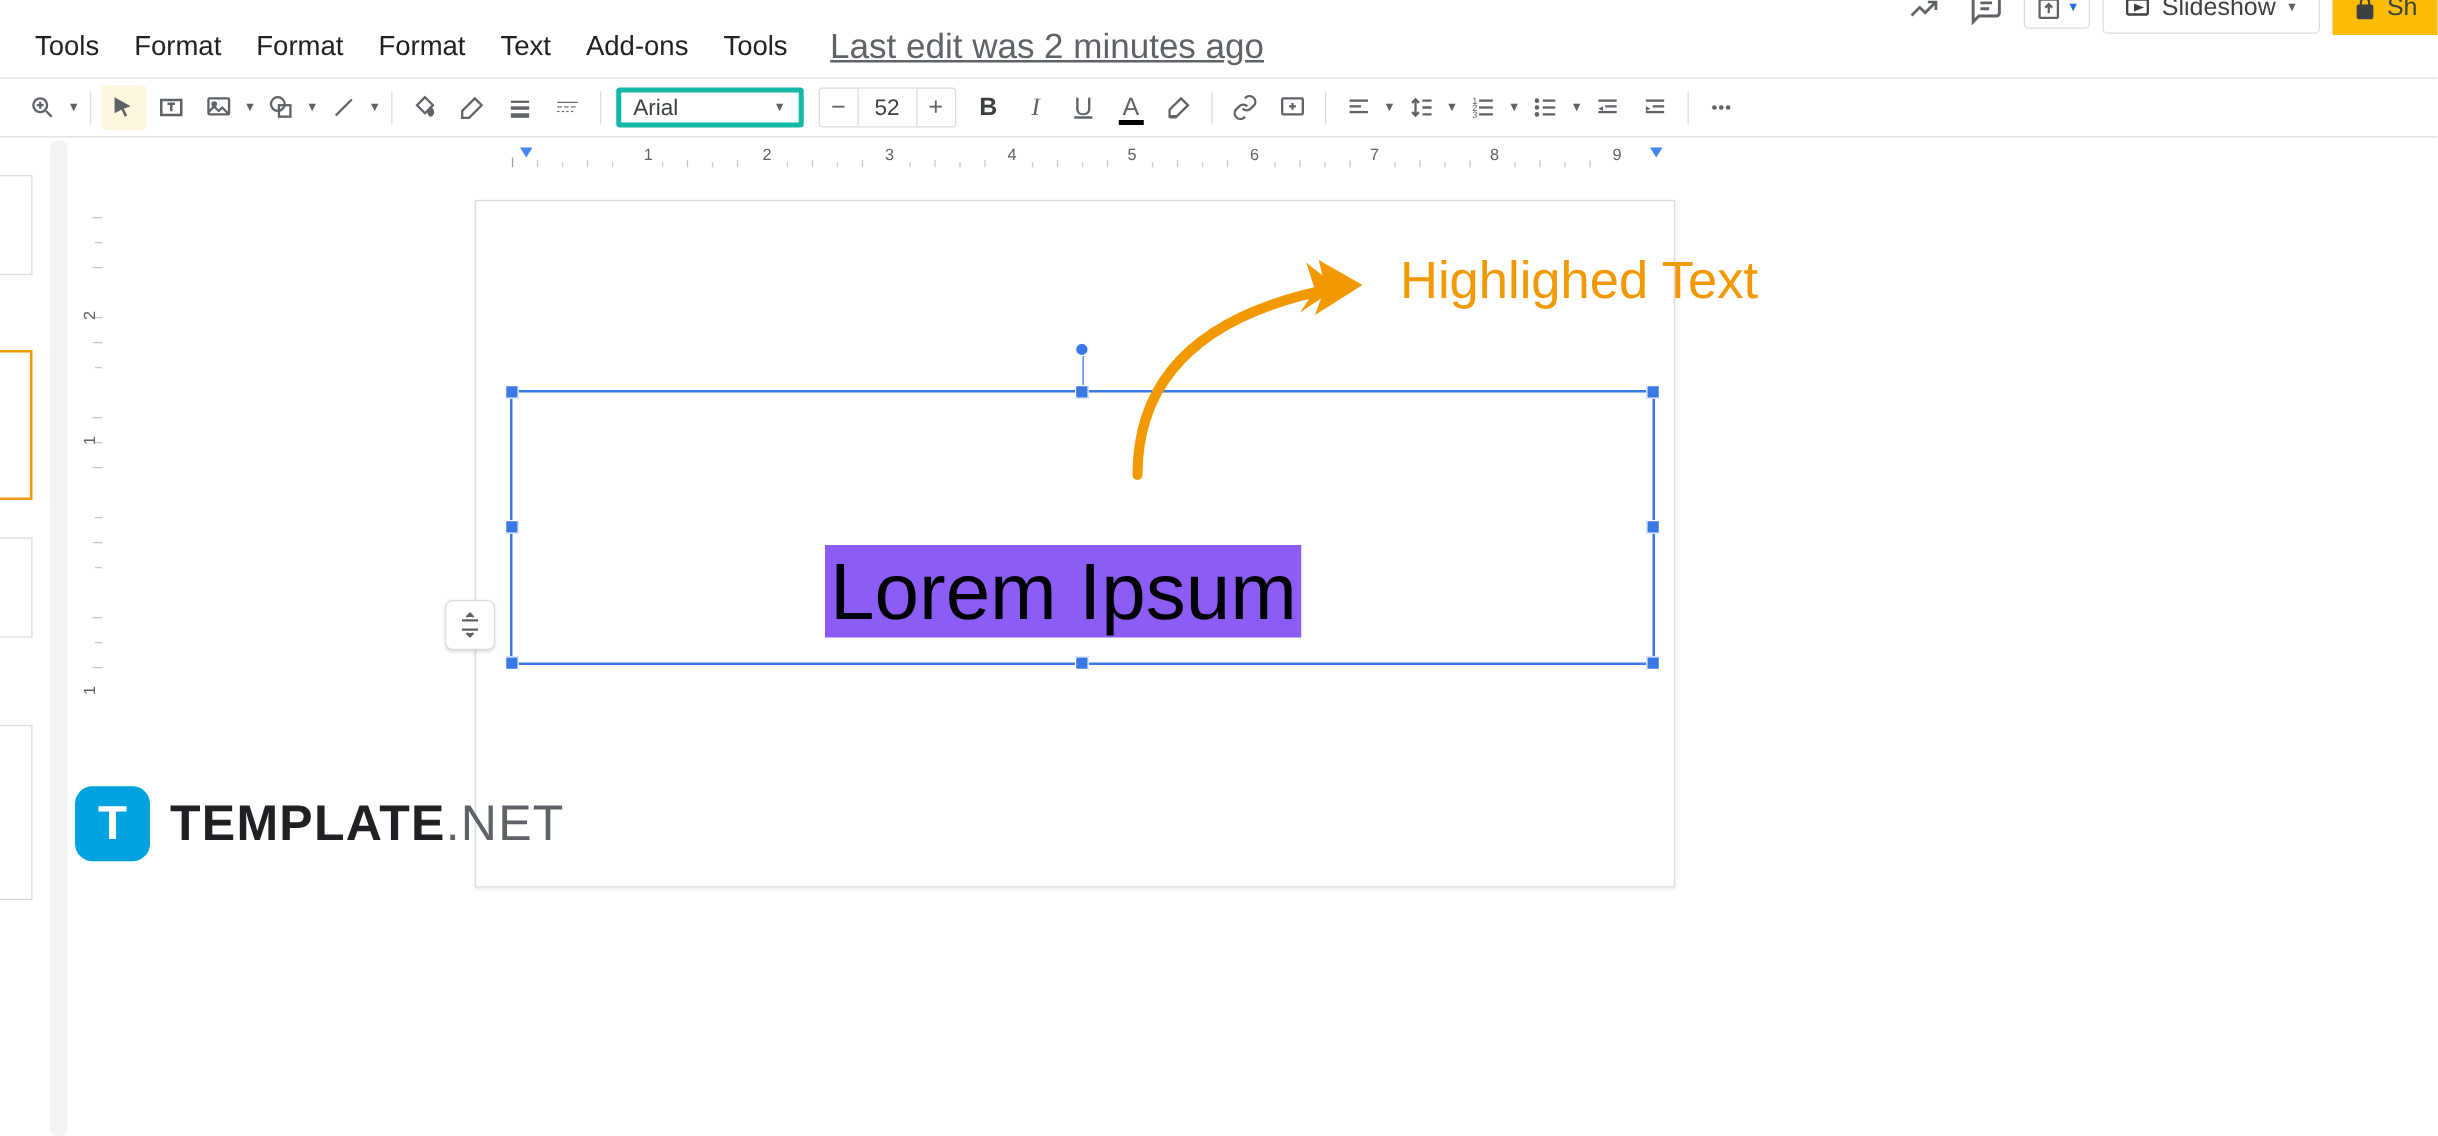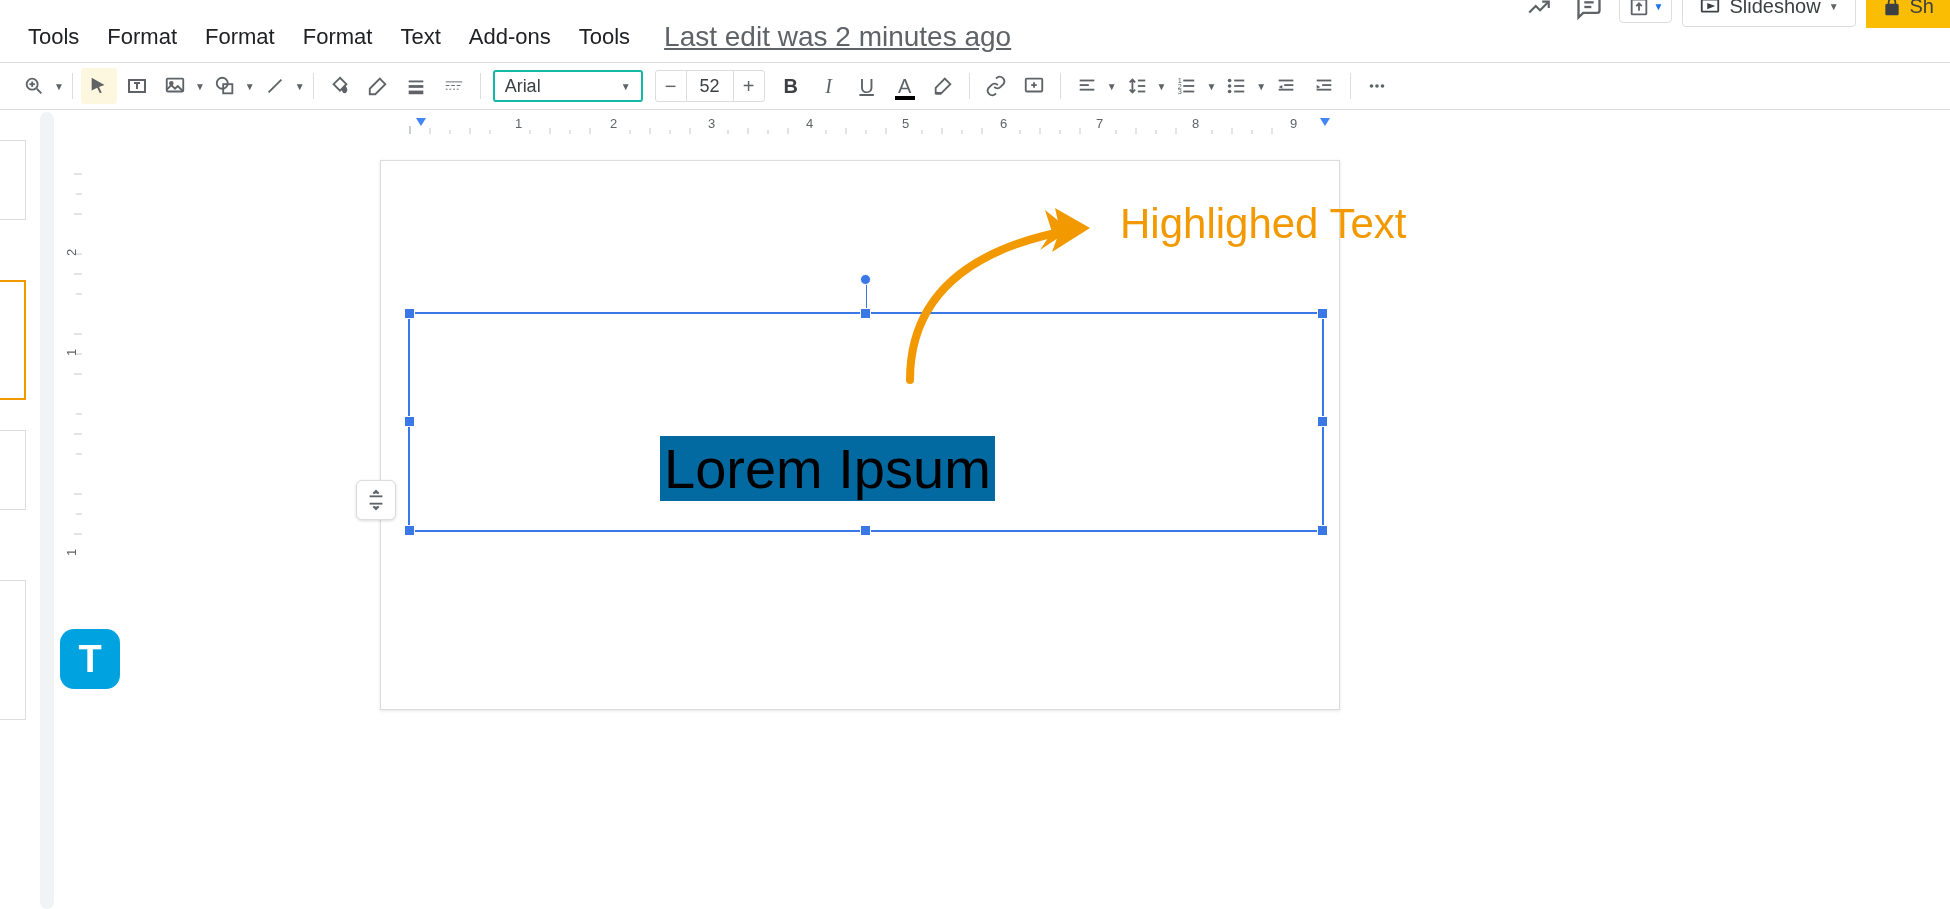--- a/index.html
+++ b/index.html
@@ -16,21 +16,21 @@
   .menu-item { padding: 6px 14px; cursor: pointer; }
   .last-edit { color: #5f6368; text-decoration: underline; font-size: 28px; margin-left: 20px; cursor: pointer; }
 
   
   .toolbar { position: absolute; top: 62px; left: 0; right: 0; height: 48px; border-top: 1px solid #dadce0; border-bottom: 1px solid #dadce0; display: flex; align-items: center; padding: 0 16px; gap: 2px; background: #fff; }
   .tool-btn { width: 36px; height: 36px; display: flex; align-items: center; justify-content: center; cursor: pointer; color: #5f6368; border-radius: 3px; }
   .tool-btn.active { background: #fef7e0; }
   .tool-sep { width: 1px; height: 26px; background: #dadce0; margin: 0 6px; }
   .tool-dropdown { display: flex; align-items: center; gap: 2px; }
   .dd-arrow { font-size: 10px; color: #5f6368; }
-  .font-select { display: flex; align-items: center; justify-content: space-between; width: 150px; height: 32px; border: 2px solid #14b8a6; border-radius: 3px; padding: 0 10px; font-size: 18px; color: #3c4043; cursor: pointer; margin: 0 4px; }
+  .font-select { display: flex; align-items: center; justify-content: space-between; width: 150px; height: 32px; border: 4px solid #14b8a6; border-radius: 3px; padding: 0 10px; font-size: 18px; color: #3c4043; cursor: pointer; margin: 0 4px; }
   .font-size-group { display: flex; align-items: center; border: 1px solid #dadce0; border-radius: 3px; height: 32px; margin: 0 6px; }
   .fs-btn { width: 30px; height: 30px; display: flex; align-items: center; justify-content: center; cursor: pointer; color: #5f6368; font-size: 20px; }
   .fs-input { width: 48px; height: 30px; border: none; border-left: 1px solid #dadce0; border-right: 1px solid #dadce0; text-align: center; font-size: 18px; color: #3c4043; outline: none; }
   .text-color-btn { position: relative; }
   .text-color-btn .underline-color { position: absolute; bottom: 4px; left: 8px; right: 8px; height: 4px; background: #000; }
   .thumb-scroll { position: absolute; top: 112px; left: 40px; width: 14px; bottom: 0; background: #f1f3f4; border-radius: 7px; }
 
   
   .ruler-h { position: absolute; top: 112px; left: 80px; right: 0; height: 22px; background: #fff; font-size: 12px; color: #5f6368; display: flex; align-items: center; }
   .ruler-v { position: absolute; top: 134px; left: 60px; width: 22px; bottom: 0; background: #fff; font-size: 12px; color: #5f6368; }
@@ -45,21 +45,21 @@
   .handle.tm { top: -6px; left: 50%; margin-left: -6px; }
   .handle.tr { top: -6px; right: -6px; }
   .handle.ml { top: 50%; left: -6px; margin-top: -6px; }
   .handle.mr { top: 50%; right: -6px; margin-top: -6px; }
   .handle.bl { bottom: -6px; left: -6px; }
   .handle.bm { bottom: -6px; left: 50%; margin-left: -6px; }
   .handle.br { bottom: -6px; right: -6px; }
   .rotate-handle { position: absolute; top: -40px; left: 50%; margin-left: -6px; width: 11px; height: 11px; background: #3b78e7; border-radius: 50%; border: 1px solid #fff; }
   .rotate-line { position: absolute; top: -30px; left: 50%; width: 1px; height: 24px; background: #3b78e7; }
 
-  .slide-text { position: absolute; top: 436px; left: 660px; font-size: 56px; color: #000; background: #0369a1; padding: 0 4px; font-family: Arial; }
+  .slide-text { position: absolute; top: 436px; left: 660px; font-size: 64px; color: #000; background: #8b5cf6; padding: 0 4px; font-family: Arial; }
 
   
   .annotation-arrow { position: absolute; top: 200px; left: 880px; pointer-events: none; }
   .annotation-text { position: absolute; top: 200px; left: 1120px; font-size: 42px; color: #f29900; font-weight: 400; }
 
   
   .watermark { position: absolute; bottom: 220px; left: 60px; display: flex; align-items: center; gap: 16px; }
   .wm-icon { width: 60px; height: 60px; background: #00a3e0; border-radius: 14px; display: flex; align-items: center; justify-content: center; color: #fff; font-size: 38px; font-weight: bold; }
   .wm-text { font-size: 40px; color: #202124; font-weight: 700; letter-spacing: 1px; }
   .wm-text .light { font-weight: 400; color: #5f6368; }
@@ -444,13 +444,16 @@
 
 <svg class="annotation-arrow" width="240" height="200">
   <path d="M 30 180 Q 30 60, 190 30" stroke="#f29900" stroke-width="8" fill="none" stroke-linecap="round"></path>
   <polygon points="190,30 165,10 172,32 160,50" fill="#f29900"></polygon>
   <polygon points="210,28 175,8 180,30 172,52" fill="#f29900"></polygon>
 </svg>
 <div class="annotation-text">Highlighed Text</div>
 
 <div class="watermark">
   <div class="wm-icon">T</div>
+  <div class="wm-text">
+    <span>TEMPLATE</span><span class="light">.NET</span>
+  </div>
 </div>
 
 </body></html>

